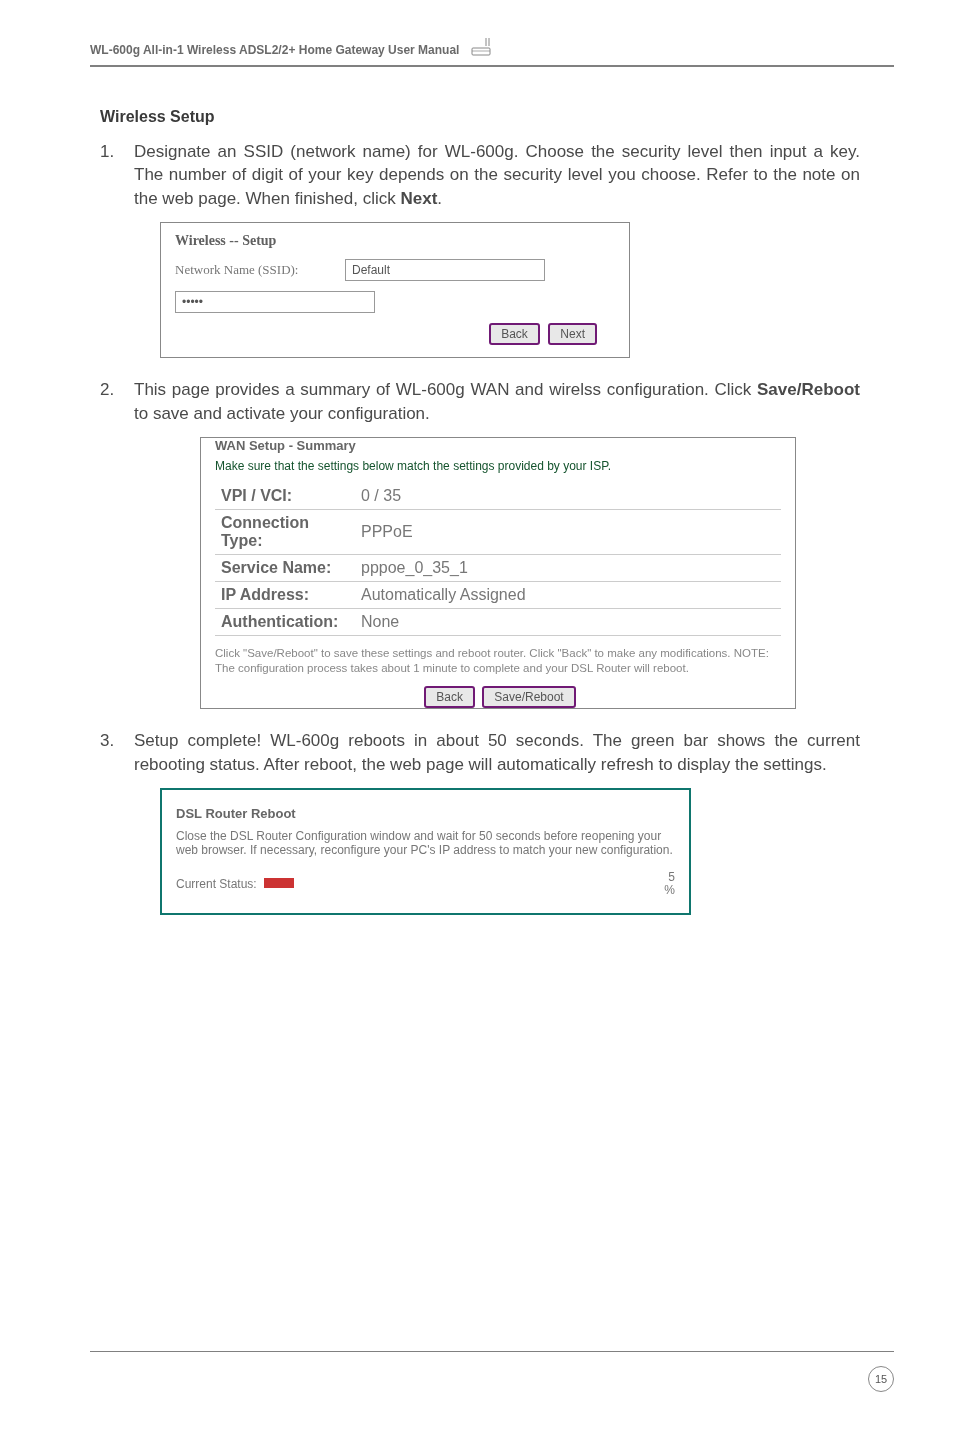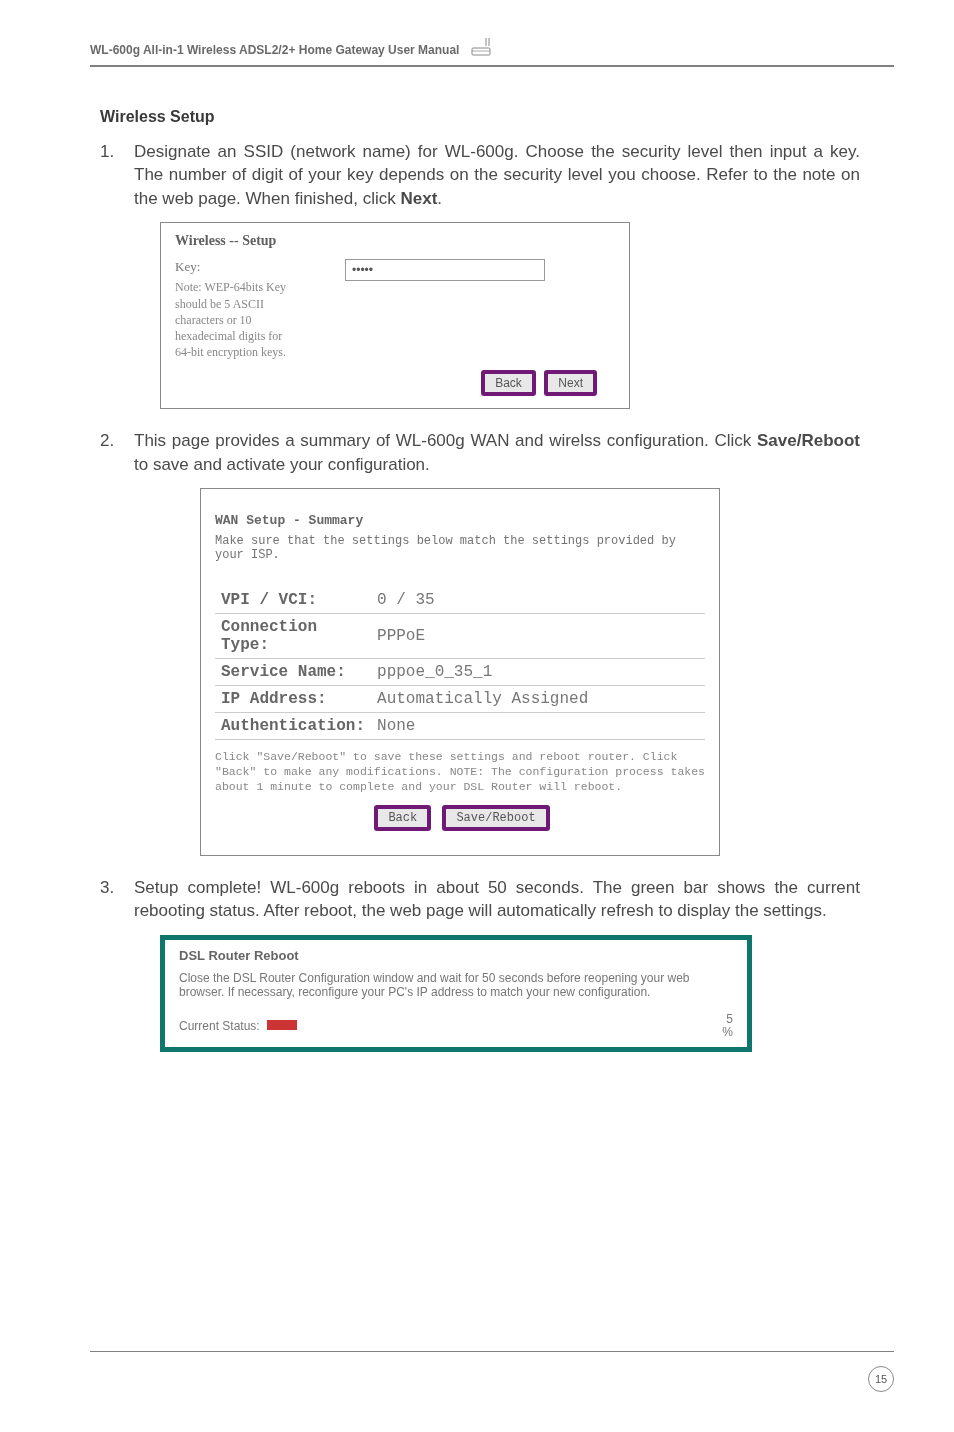--- a/index.html
+++ b/index.html
@@ -83,61 +83,60 @@
   .shot1 .note-block {
     font-size: 12px;
     color: #888;
     line-height: 1.35;
     width: 120px;
     margin-top: 4px;
   }
   .shot1 .btn-row { text-align: right; margin-top: 8px; }
   .sbtn {
     display: inline-block;
-    border: 4px solid #701a75;
+    border: 2px solid #701a75;
     background: #e8e8e8;
     font-size: 12px;
     color: #555;
     padding: 2px 10px;
     border-radius: 3px;
     margin-left: 4px;
   }
   .dropdown-arrow {
     width: 16px; height: 16px;
     background: #d0e0ee;
     border: 1px solid #89a;
     display: inline-flex;
     align-items: center;
     justify-content: center;
     font-size: 9px;
     color: #456;
   }
   
   .shot2 {
     border: 1px solid #888;
-    width: 520px;
-    background: #fff;
-    padding: 24px 14px;
+    width: 596px;
+    background: #fff;
+    padding: 0 14px;
     font-size: 12px;
     color: #777;
-    font-family: Liberation Mono, monospace;
   }
   .shot2 .s-title { font-weight: bold; font-size: 13px; color: #666; margin-bottom: 6px; }
-  .shot2 .intro { font-size: 12px; margin-bottom: 25px; color: #737373; }
+  .shot2 .intro { font-size: 12px; margin-bottom: 10px; color: #14532d; }
   .shot2 table { border-collapse: collapse; width: 100%; }
   .shot2 td { border-bottom: 1px solid #ccc; padding: 4px 6px; font-size: 16px; color: #777; }
   .shot2 td:first-child { font-weight: bold; width: 140px; color: #666; }
   .shot2 .note2 { margin-top: 10px; font-size: 11.5px; color: #888; line-height: 1.3; }
   .shot2 .btn-row { text-align: center; margin-top: 10px; }
   
   .shot3 {
-    border: 5px solid #0f766e;
-    width: 592px;
-    background: #fff;
-    padding: 8px 14px;
+    border: 2px solid #0f766e;
+    width: 531px;
+    background: #fff;
+    padding: 16px 14px;
     font-size: 12px;
     color: #777;
   }
   .shot3 .s-title { font-weight: bold; font-size: 13px; color: #666; margin-bottom: 8px; }
   .shot3 .line { margin-bottom: 8px; }
   .shot3 .status-row { display: flex; align-items: center; justify-content: space-between; margin-top: 14px; }
   .shot3 .bar {
     width: 30px; height: 10px; background: #cc3333; display: inline-block; margin-left: 4px;
   }
   .shot3 .pct { text-align: right; line-height: 1.1; }
@@ -183,25 +182,27 @@
   <div class="num-para">
     <div class="num">1.</div>
     <div class="txt">
       <span>Designate an SSID (network name) for WL-600g. Choose the security level then input a key. The number of digit of your key depends on the security level you choose. Refer to the note on the web page. When finished, click </span><span class="bold">Next</span><span>.</span>
     </div>
   </div>
 
   <div class="shot-wrap">
     <div class="shot1">
       <div class="s-title serif">Wireless -- Setup</div>
+      <div class="row">
+        <div class="lbl serif">Network Name (SSID):</div>
+        <div class="input-box">
+            <span>Default</span>
+          </div>
+      </div>
       <div class="row" style="align-items:flex-start;">
-        <div style="width:170px;">
-          <div class="lbl serif">Key:</div>
-          <div class="note-block serif">Note: WEP-64bits Key should be 5 ASCII characters or 10 hexadecimal digits for 64-bit encryption keys.</div>
-        </div>
         <div class="input-box">
             <span>•••••</span>
           </div>
       </div>
       <div class="btn-row">
         <span class="sbtn">Back</span>
         <span class="sbtn">Next</span>
       </div>
     </div>
   </div>

